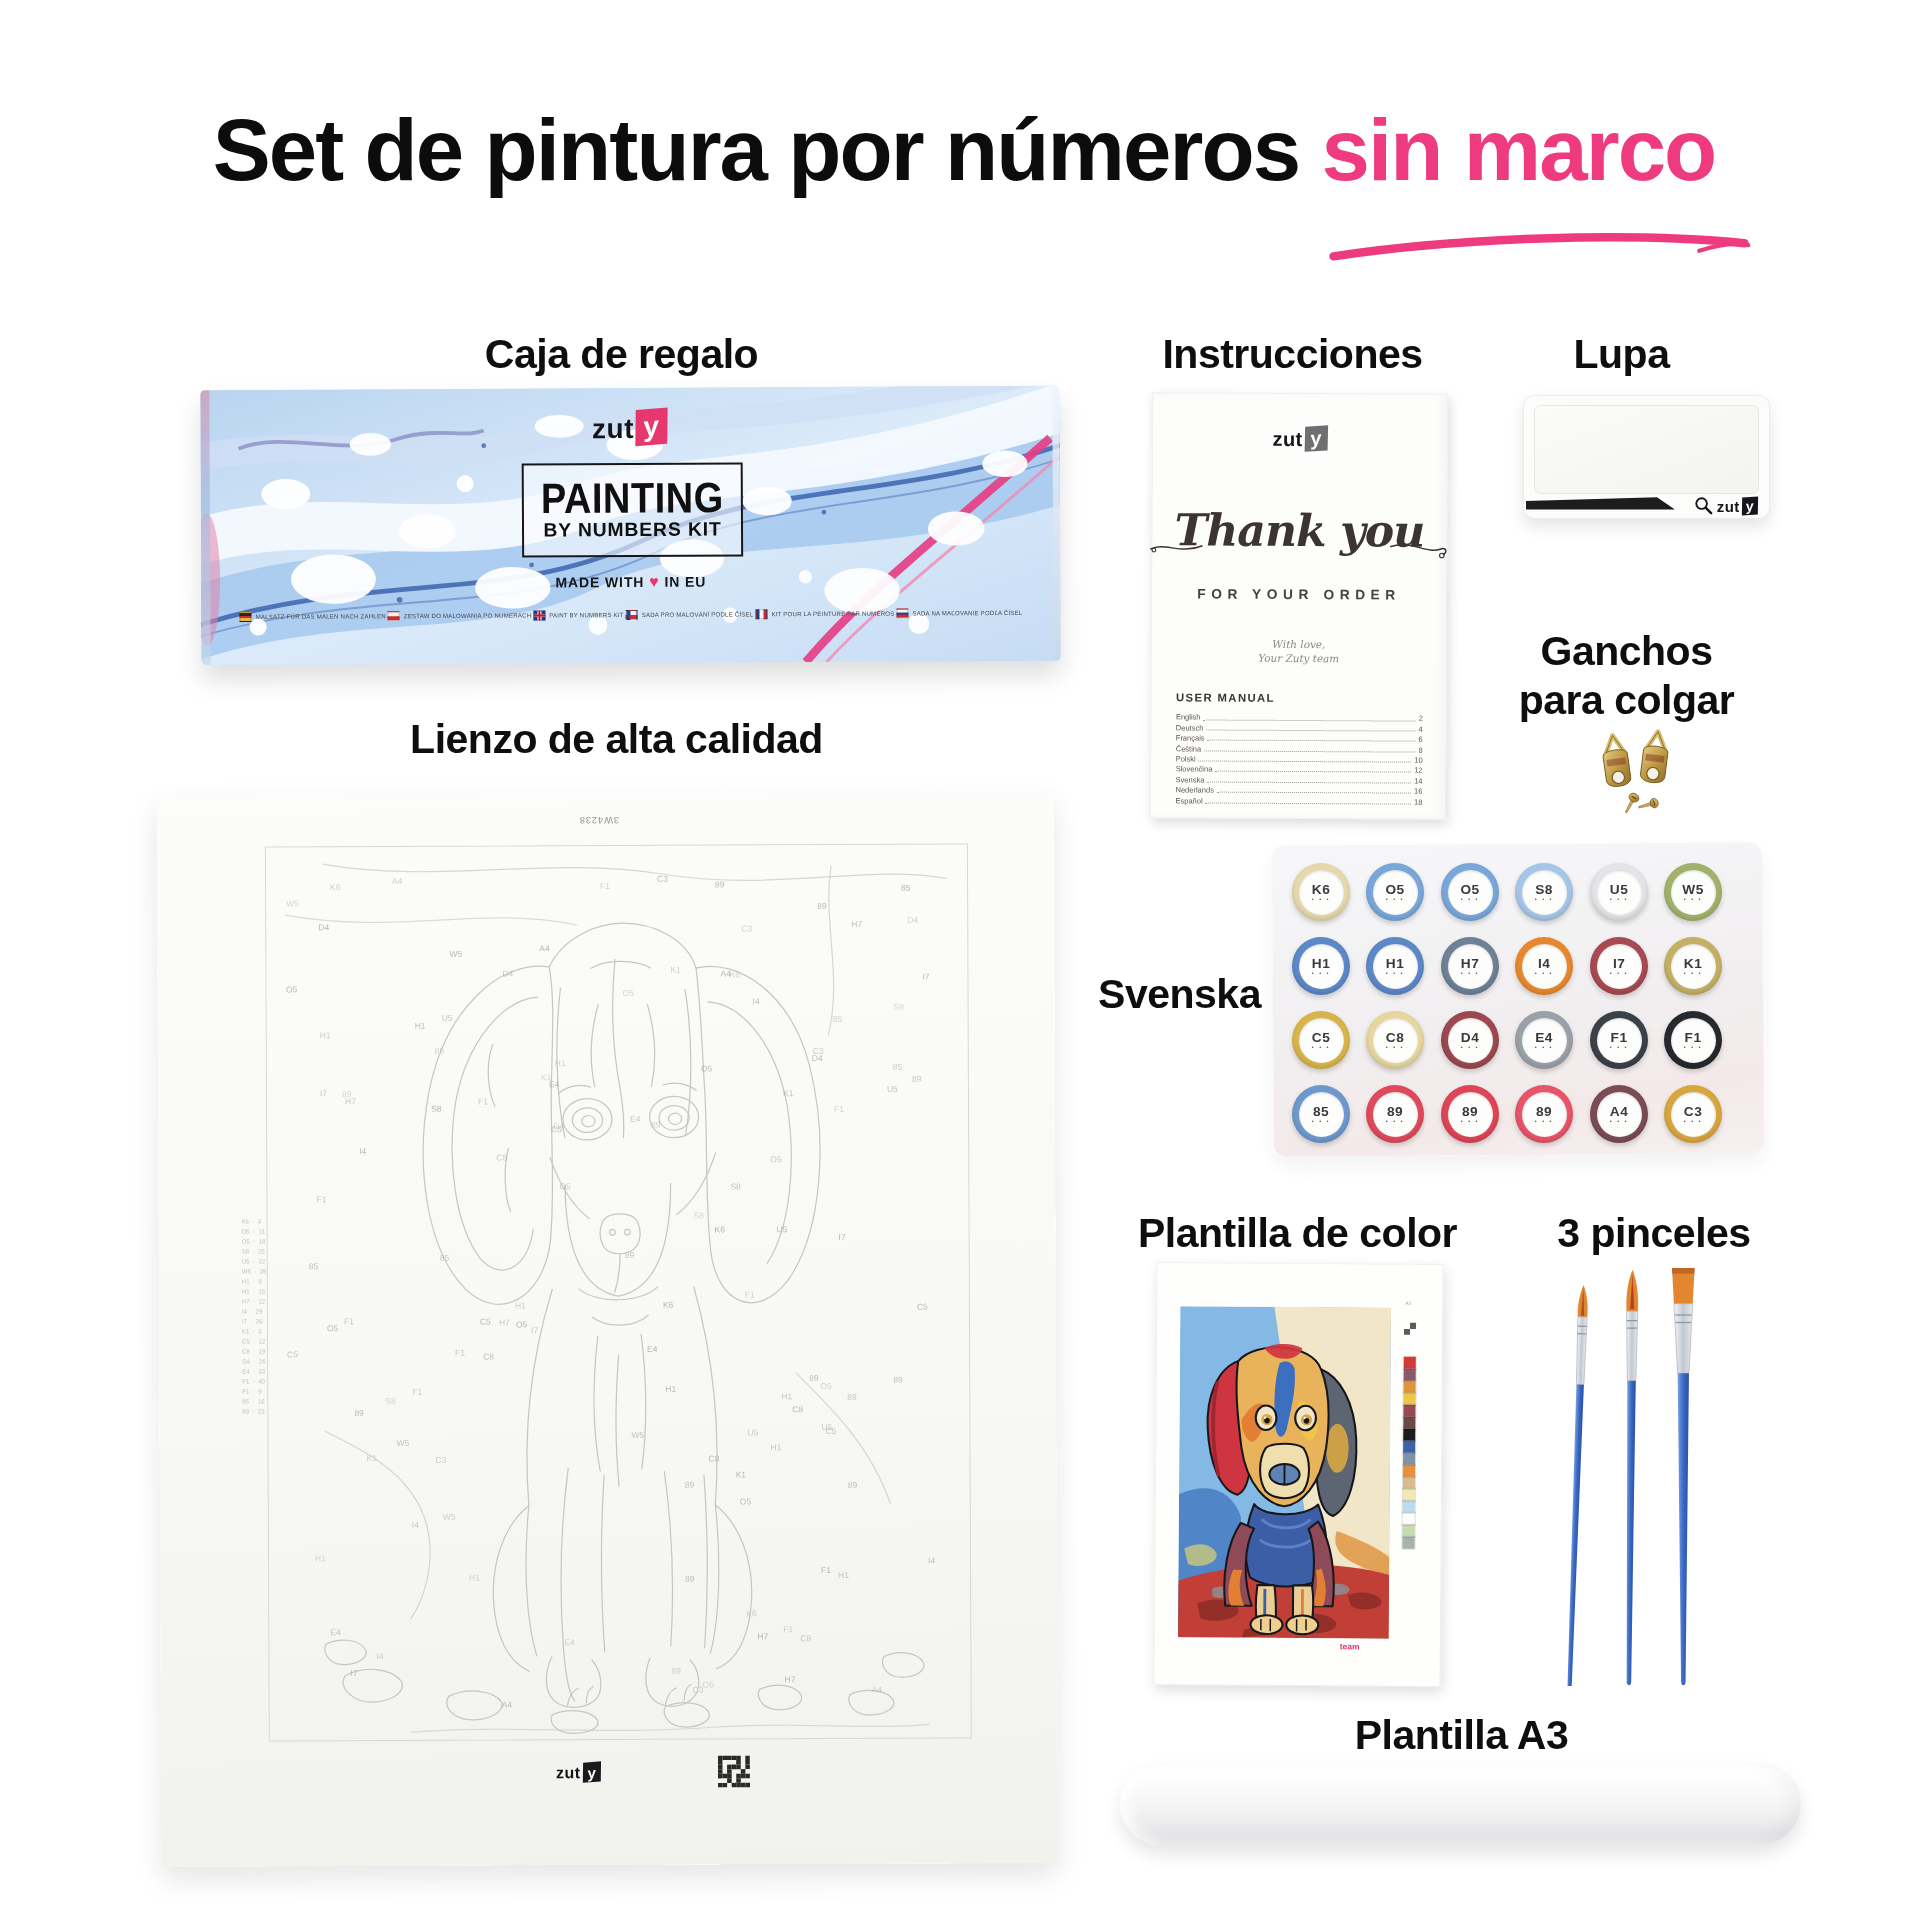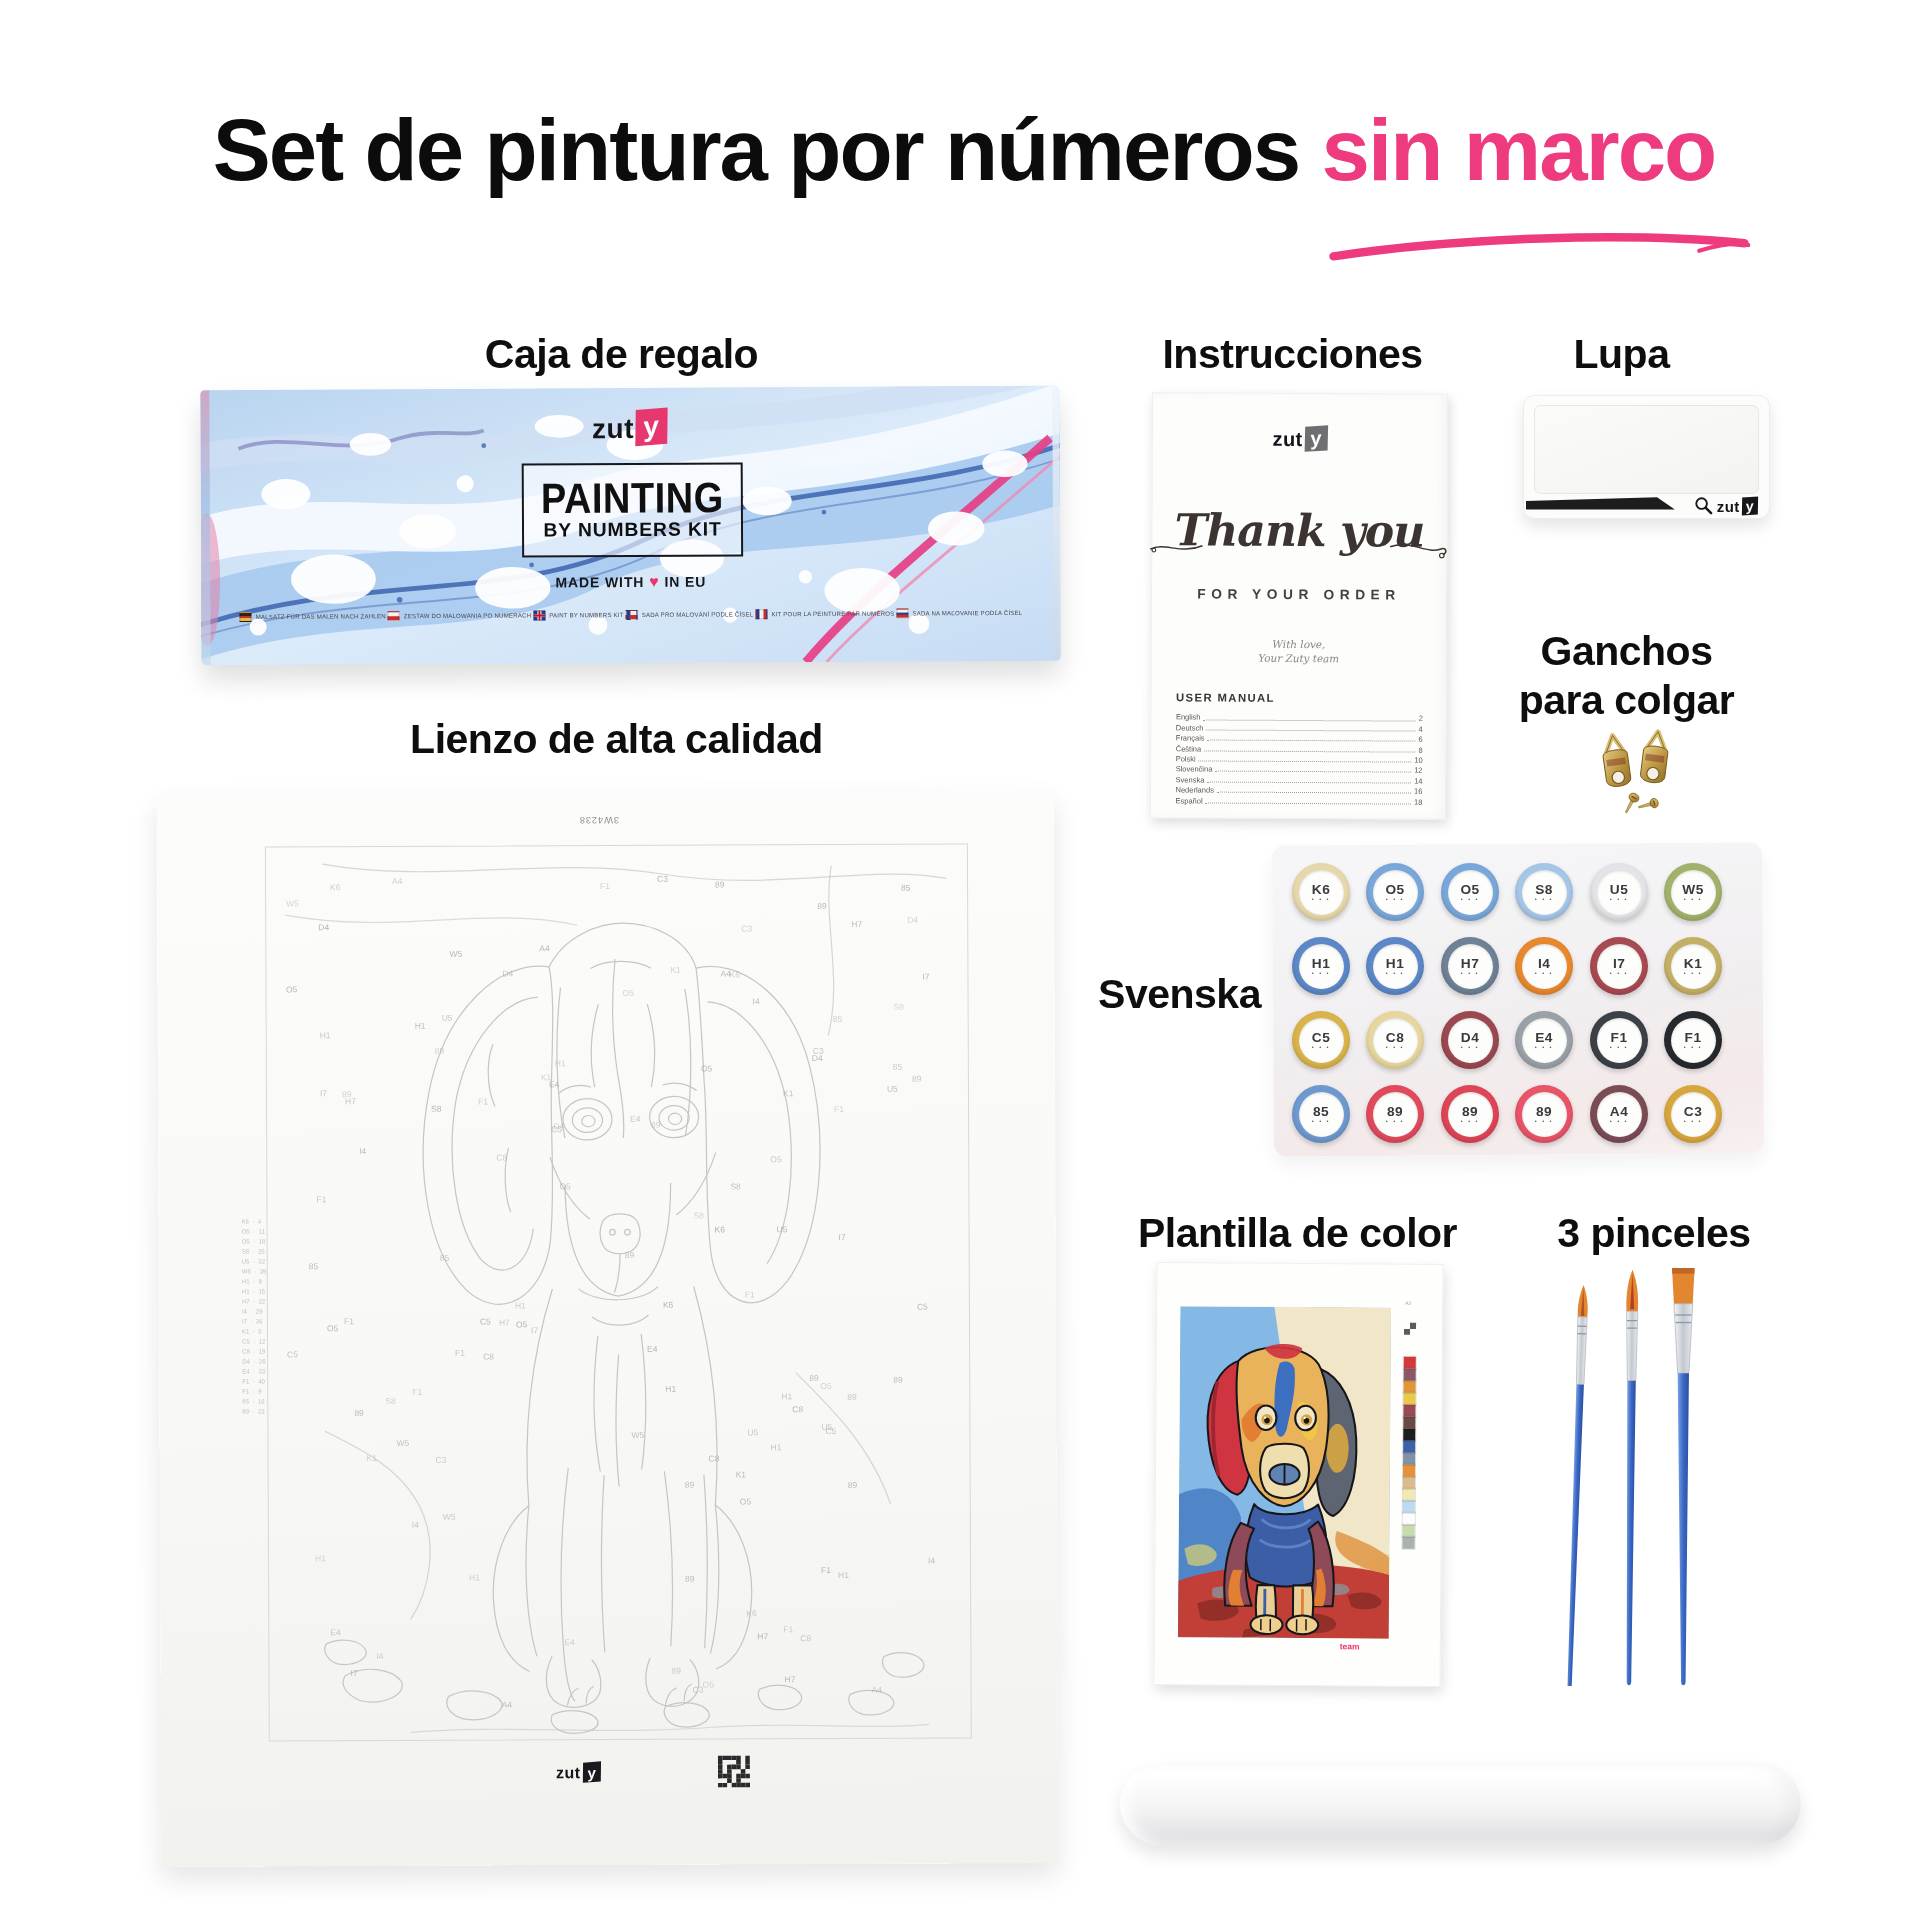--- a/index.html
+++ b/index.html
@@ -115,20 +115,21 @@
   <div class="h" style="left:339px;top:331px;width:565px">Caja de regalo</div>
   <div class="h" style="left:1504px;top:331px;width:235px">Lupa</div>
   <div class="h" style="left:1464px;top:627px;width:325px;line-height:49px">
     <div>Ganchos</div>
     <div>para colgar</div>
   </div>
   <div class="h" style="left:1062px;top:971px;width:235px">Svenska</div>
   <div class="h" style="left:334px;top:716px;width:565px">Lienzo de alta calidad</div>
   <div class="h" style="left:1062px;top:1210px;width:471px">Plantilla de color</div>
   <div class="h" style="left:1513px;top:1210px;width:282px">3 pinceles</div>
+  <div class="h" style="left:1226px;top:1712px;width:471px">Plantilla A3</div>
 
   <div id="gift-box">
     <svg class="face" width="859" height="275" viewBox="0 0 910 290" preserveAspectRatio="none">
       <defs>
         <linearGradient id="mbg" x1="0" y1="0" x2="1" y2="1">
           <stop offset="0" stop-color="#b9d4f0"></stop>
             <stop offset=".5" stop-color="#dcebfa"></stop>
             <stop offset="1" stop-color="#c6dcf4"></stop>
         </linearGradient>
       </defs>

